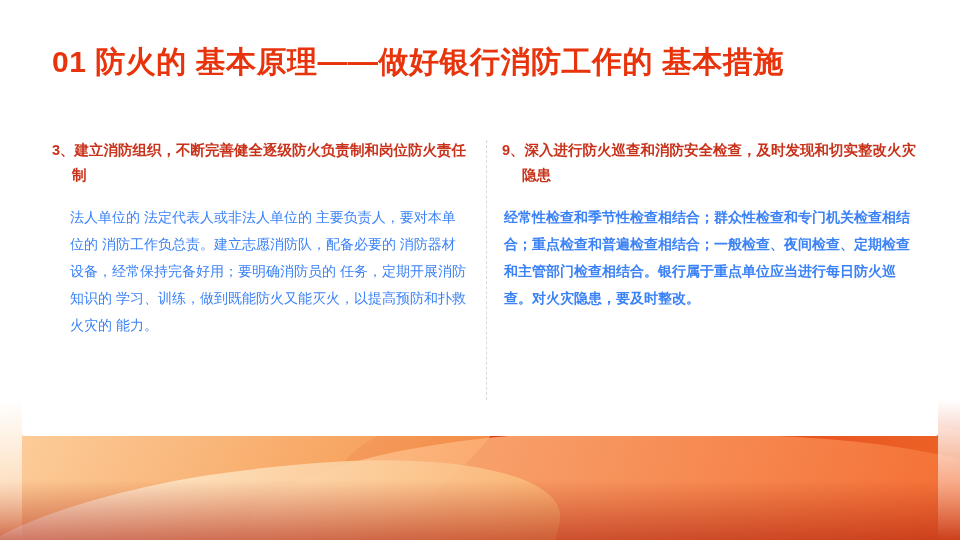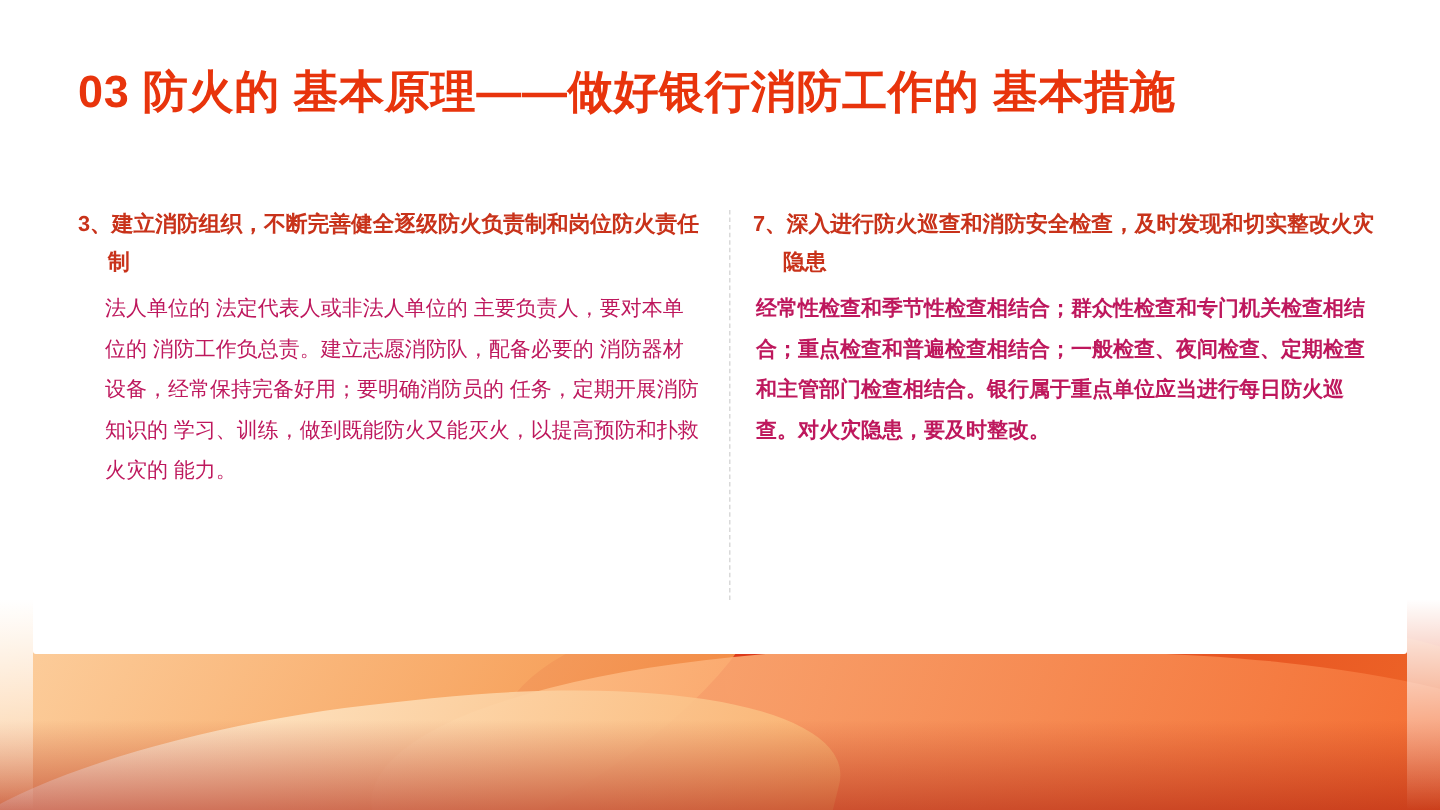--- a/index.html
+++ b/index.html
@@ -168,26 +168,26 @@
     width: 0;
     height: 260px;
     border-left: 1px dashed #d9d9d9;
     z-index: 11;
   }
   .col-head {
     color: #c8321a;
     font-size: 14.5px;
     font-weight: bold;
     line-height: 25px;
-    margin-bottom: 4px;
+    margin-bottom: 16px;
     padding-left: 20px;
     text-indent: -20px;
   }
   .col-body {
-    color: #be185d;
+    color: #3b82f6;
     font-size: 14px;
     line-height: 27px;
     padding-left: 18px;
   }
   .col-right .col-head {
     padding-left: 20px;
   }
   .col-right .col-body {
     padding-left: 2px;
     font-weight: bold;
@@ -210,31 +210,31 @@
   <div class="glow-tr"></div>
   <div class="edge-dark-b"></div>
 
   <div class="bg-white-card"></div>
   <div class="white-top"></div>
   <div class="white-left"></div>
   <div class="white-right"></div>
 
   <div class="content">
 
-    <div class="slide-title">03 防火的 基本原理——做好银行消防工作的 基本措施</div>
+    <div class="slide-title">01 防火的 基本原理——做好银行消防工作的 基本措施</div>
 
     <div class="divider"></div>
 
     <div class="columns">
 
       <div class="col col-left">
         <div class="col-head">3、建立消防组织，不断完善健全逐级防火负责制和岗位防火责任制</div>
         <div class="col-body">法人单位的 法定代表人或非法人单位的 主要负责人，要对本单位的 消防工作负总责。建立志愿消防队，配备必要的 消防器材设备，经常保持完备好用；要明确消防员的 任务，定期开展消防知识的 学习、训练，做到既能防火又能灭火，以提高预防和扑救火灾的 能力。</div>
       </div>
 
       <div class="col col-right">
-        <div class="col-head">7、深入进行防火巡查和消防安全检查，及时发现和切实整改火灾隐患</div>
+        <div class="col-head">9、深入进行防火巡查和消防安全检查，及时发现和切实整改火灾隐患</div>
         <div class="col-body">经常性检查和季节性检查相结合；群众性检查和专门机关检查相结合；重点检查和普遍检查相结合；一般检查、夜间检查、定期检查和主管部门检查相结合。银行属于重点单位应当进行每日防火巡查。对火灾隐患，要及时整改。</div>
       </div>
 
     </div>
   </div>
 </div>
 
 </body></html>

